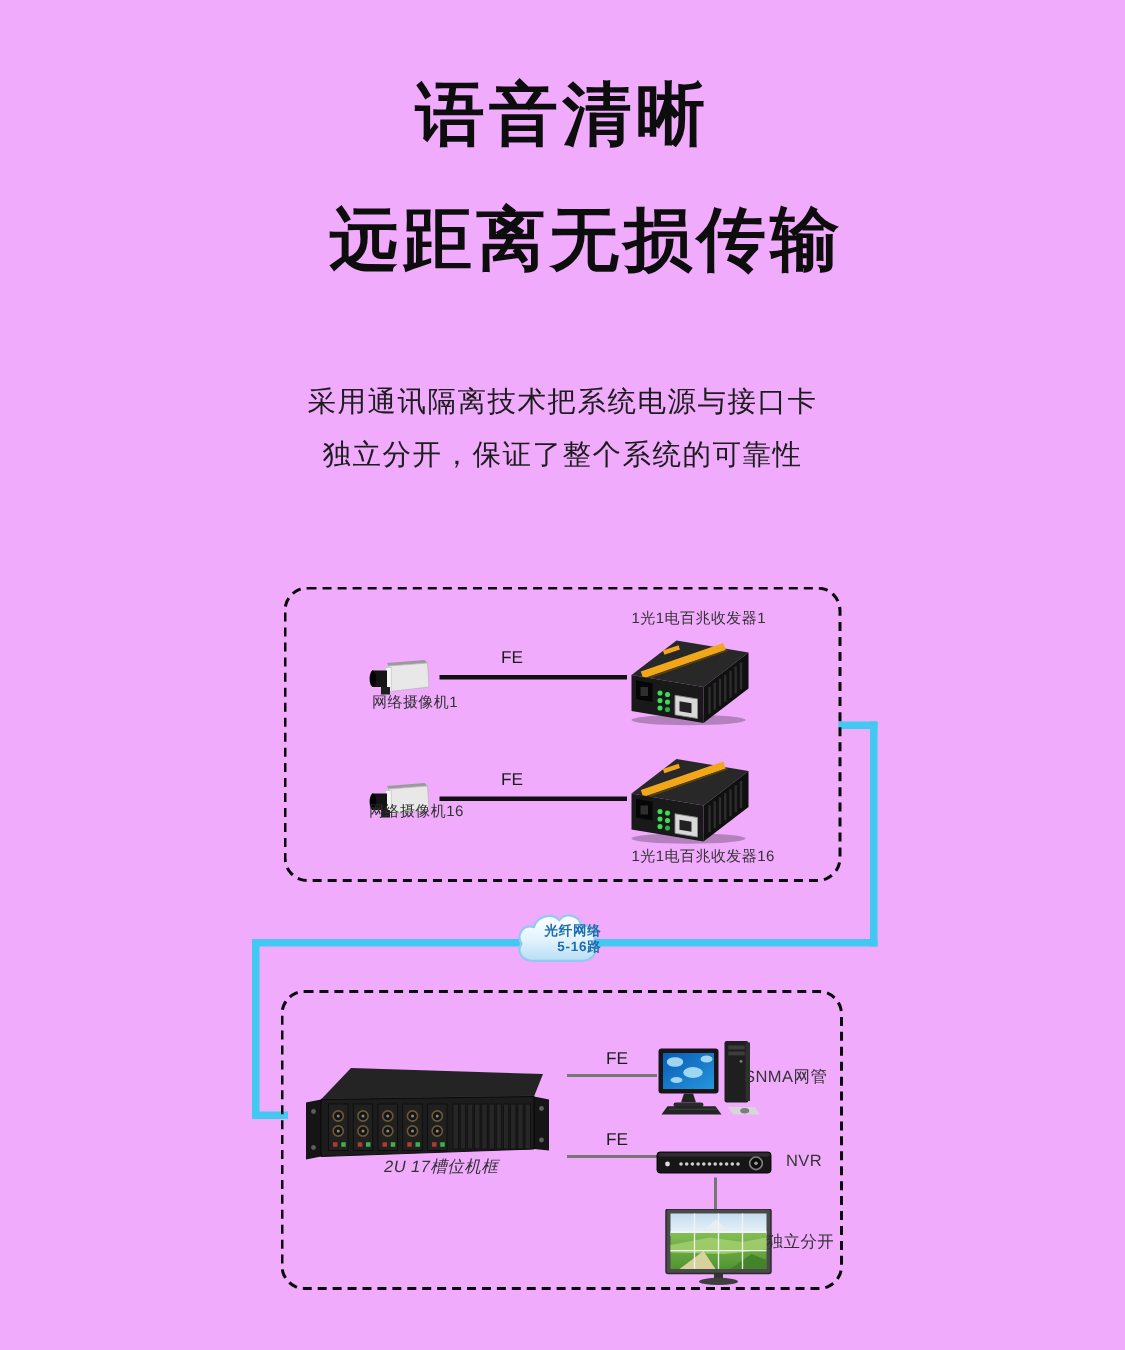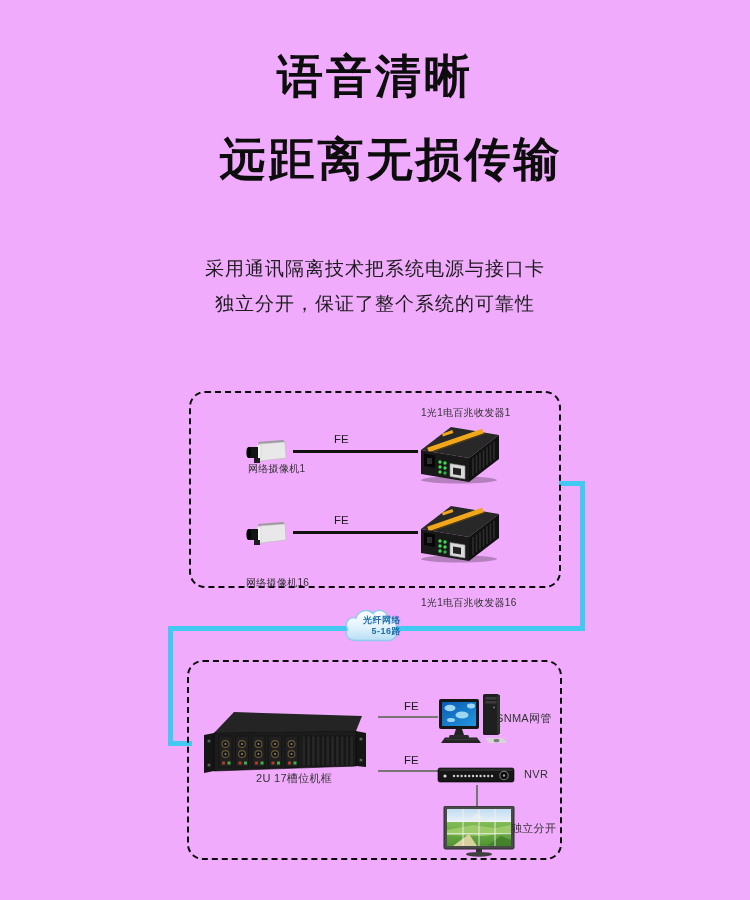--- a/index.html
+++ b/index.html
@@ -168,22 +168,22 @@
         <line x1="61.5" y1="33.2" x2="61.5" y2="51.2"></line>
         <line x1="65" y1="30.5" x2="65" y2="48.5"></line>
         <line x1="68.5" y1="27.8" x2="68.5" y2="45.8"></line>
         <line x1="72" y1="25.1" x2="72" y2="43.1"></line>
         <line x1="75.5" y1="22.4" x2="75.5" y2="40.4"></line>
         <line x1="79" y1="19.7" x2="79" y2="37.7"></line>
       </g>
     </svg>
   </div>
 
-  <div class="lbl" style="left:246px; top:577px;">网络摄像机16</div>
-  <div class="lbl" style="left:421px; top:597px;">1光1电百兆收发器16</div>
+  <div class="lbl" style="left:246px; top:536px;">网络摄像机16</div>
+  <div class="lbl" style="left:421px; top:566px;">1光1电百兆收发器16</div>
 
   <div id="cloud-wrap">
     <svg width="60" height="42" viewBox="0 0 64 46">
       <defs>
         <linearGradient id="cloudGrad" x1="0" y1="0" x2="0" y2="1">
           <stop offset="0" stop-color="#ffffff"></stop>
           <stop offset="0.55" stop-color="#e2f2fc"></stop>
           <stop offset="1" stop-color="#b7def4"></stop>
         </linearGradient>
       </defs>
@@ -259,21 +259,21 @@
         <rect x="119.2" y="33" width="3.6" height="30"></rect>
           <rect x="124" y="33" width="3.6" height="30"></rect>
         <rect x="128.8" y="33" width="3.6" height="30"></rect>
           <rect x="133.6" y="33" width="3.6" height="30"></rect>
         <rect x="138.4" y="33" width="3.6" height="30"></rect>
           <rect x="143.2" y="33" width="3.6" height="30"></rect>
         <rect x="148" y="33" width="3.6" height="30"></rect>
       </g>
     </svg>
   </div>
-  <div class="lbl" style="left:256px; top:772px; font-size:11px;">2U 17槽位机框</div>
+  <div class="lbl" style="left:256px; top:772px; font-size:11px;font-style:italic;">2U 17槽位机框</div>
 
   <div class="conn-gray" id="nms-line"></div>
   <div class="fe" style="left:404px; top:700px;">FE</div>
 
   <div class="dev" style="left:437px; top:692px;">
     <svg width="74" height="52" viewBox="0 0 74 52">
       <defs>
         <linearGradient id="mapGrad" x1="0" y1="0" x2="1" y2="1">
           <stop offset="0" stop-color="#0a5bb5"></stop>
           <stop offset="1" stop-color="#2596dd"></stop>

